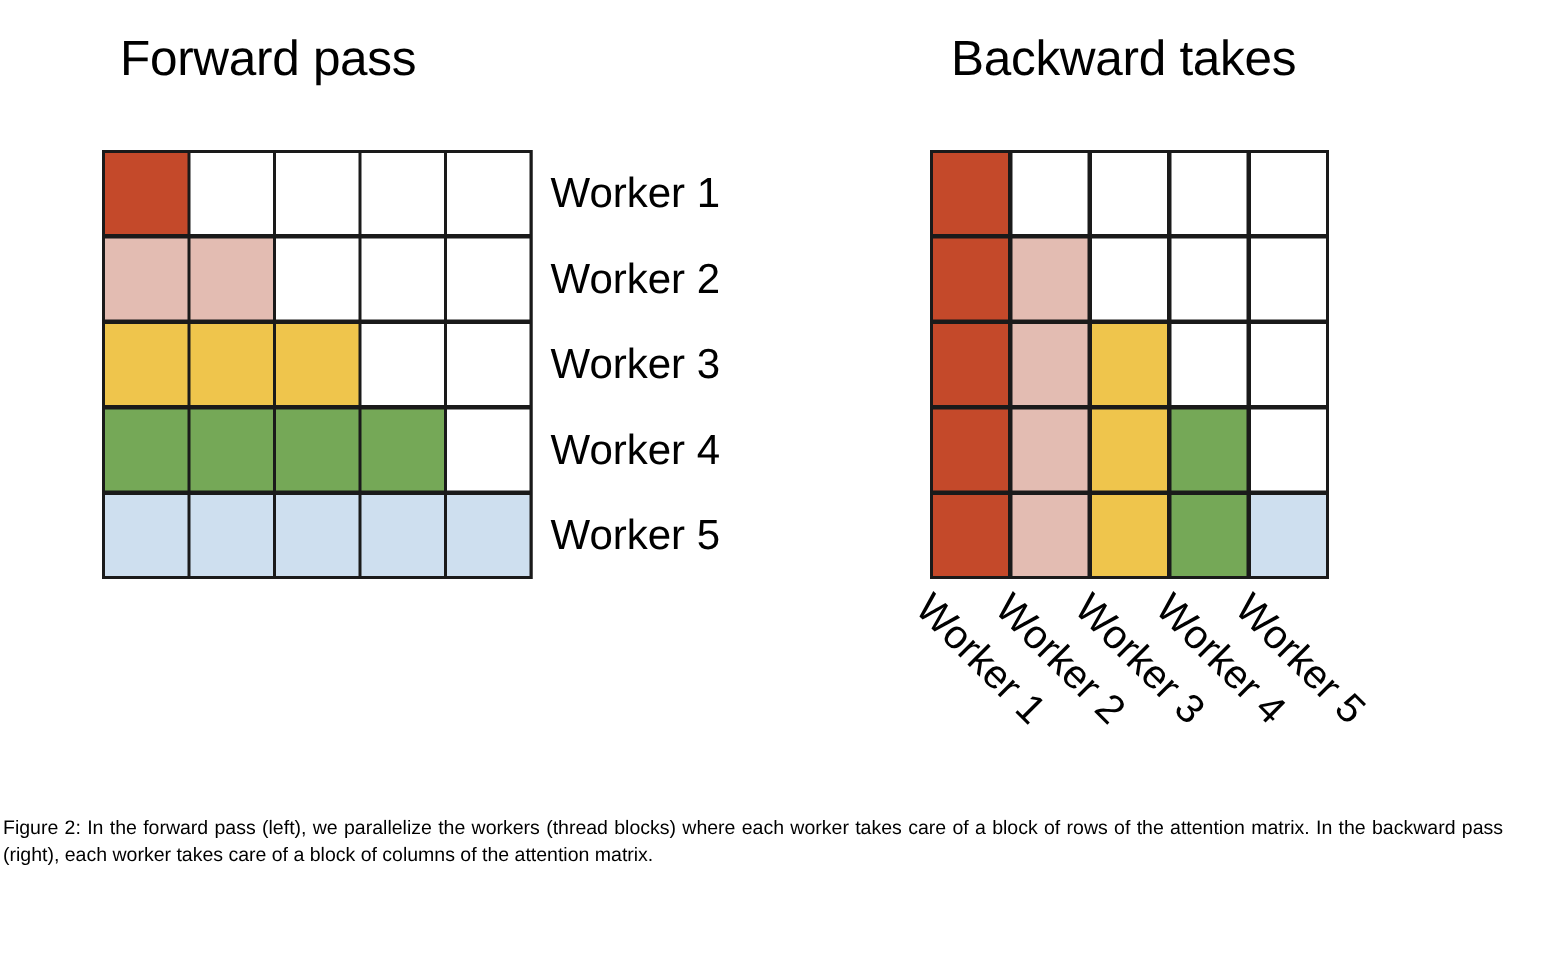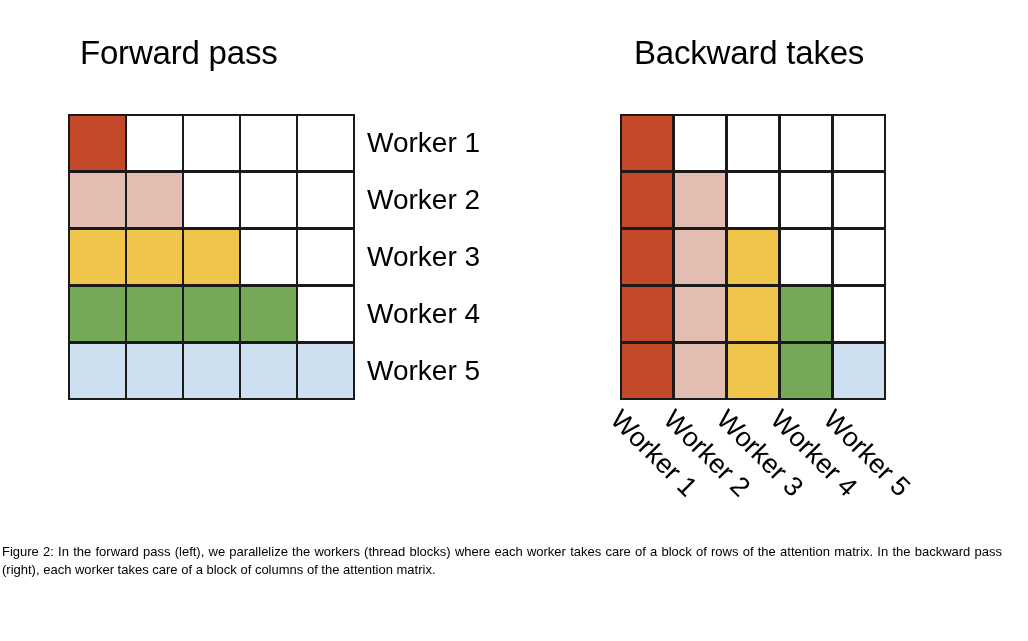--- a/index.html
+++ b/index.html
@@ -3,21 +3,21 @@
 <meta charset="utf-8">
 <style>
   html,body{margin:0;padding:0;}
   body{
     width:1028px;height:641px;
     background:#ffffff;
     font-family:"Liberation Sans",sans-serif;
     overflow:hidden;
     position:relative;
   }
-  .figure-area{position:absolute;left:0;top:14px;width:860px;height:520px;}
+  .figure-area{position:absolute;left:0;top:0;width:860px;height:520px;}
 
   .panel{position:absolute;}
   .panel-title{
     position:absolute;
     font-family:"Liberation Sans",sans-serif;
     font-size:33px;
     color:#000;
     white-space:nowrap;
     letter-spacing:-0.2px;
   }

